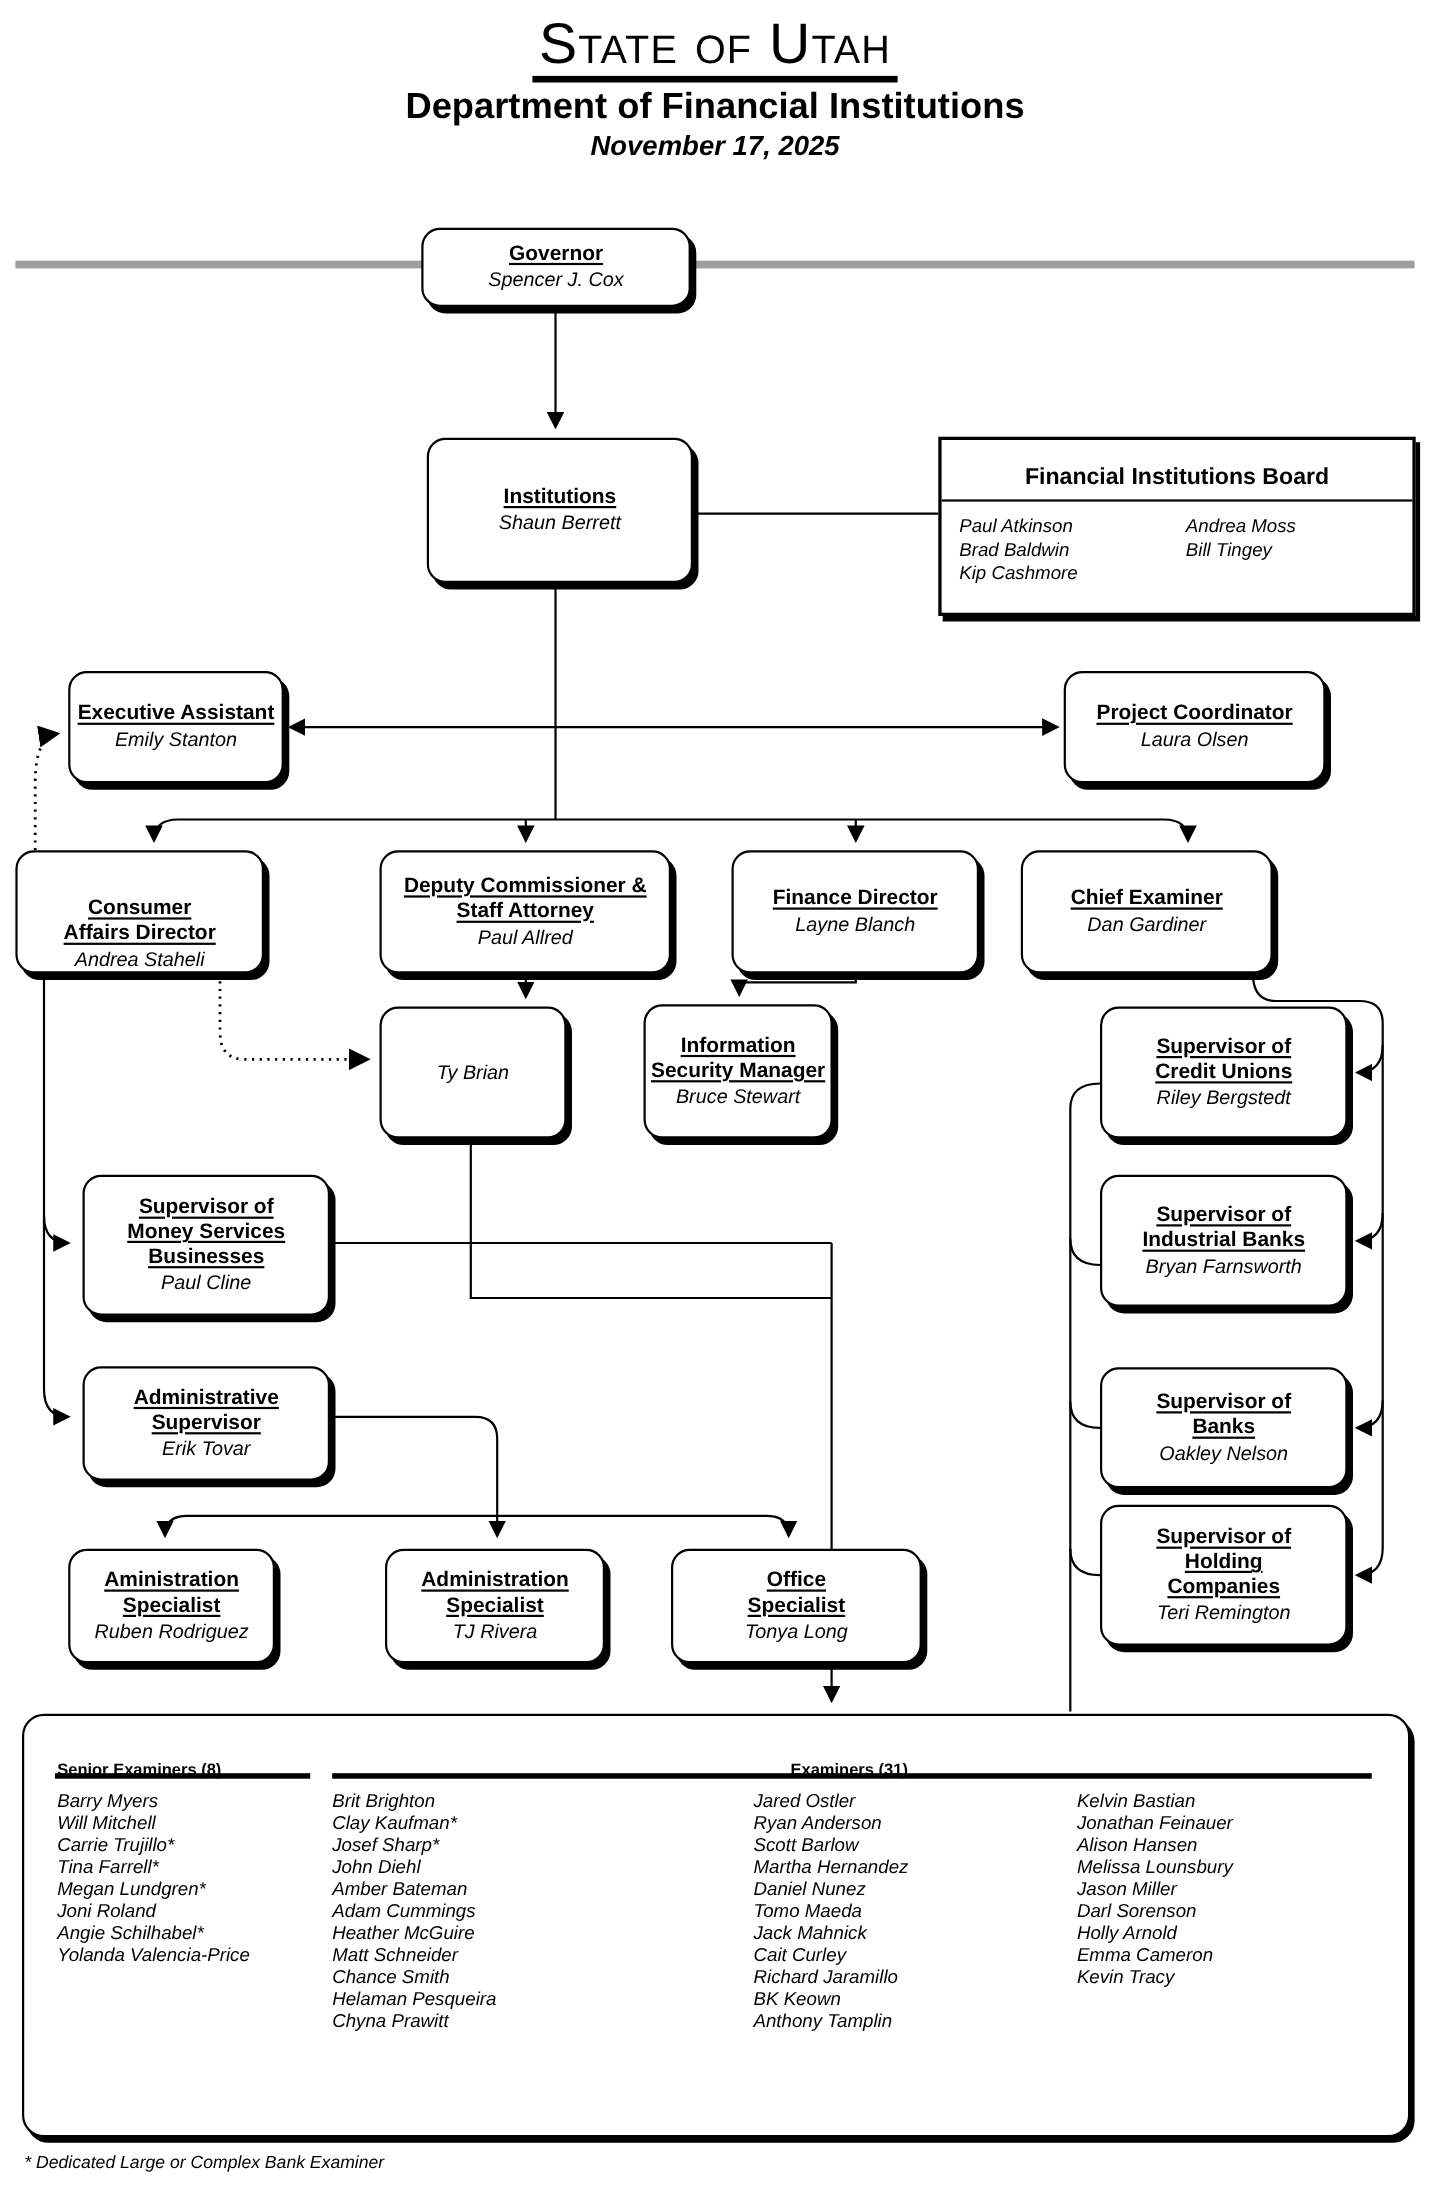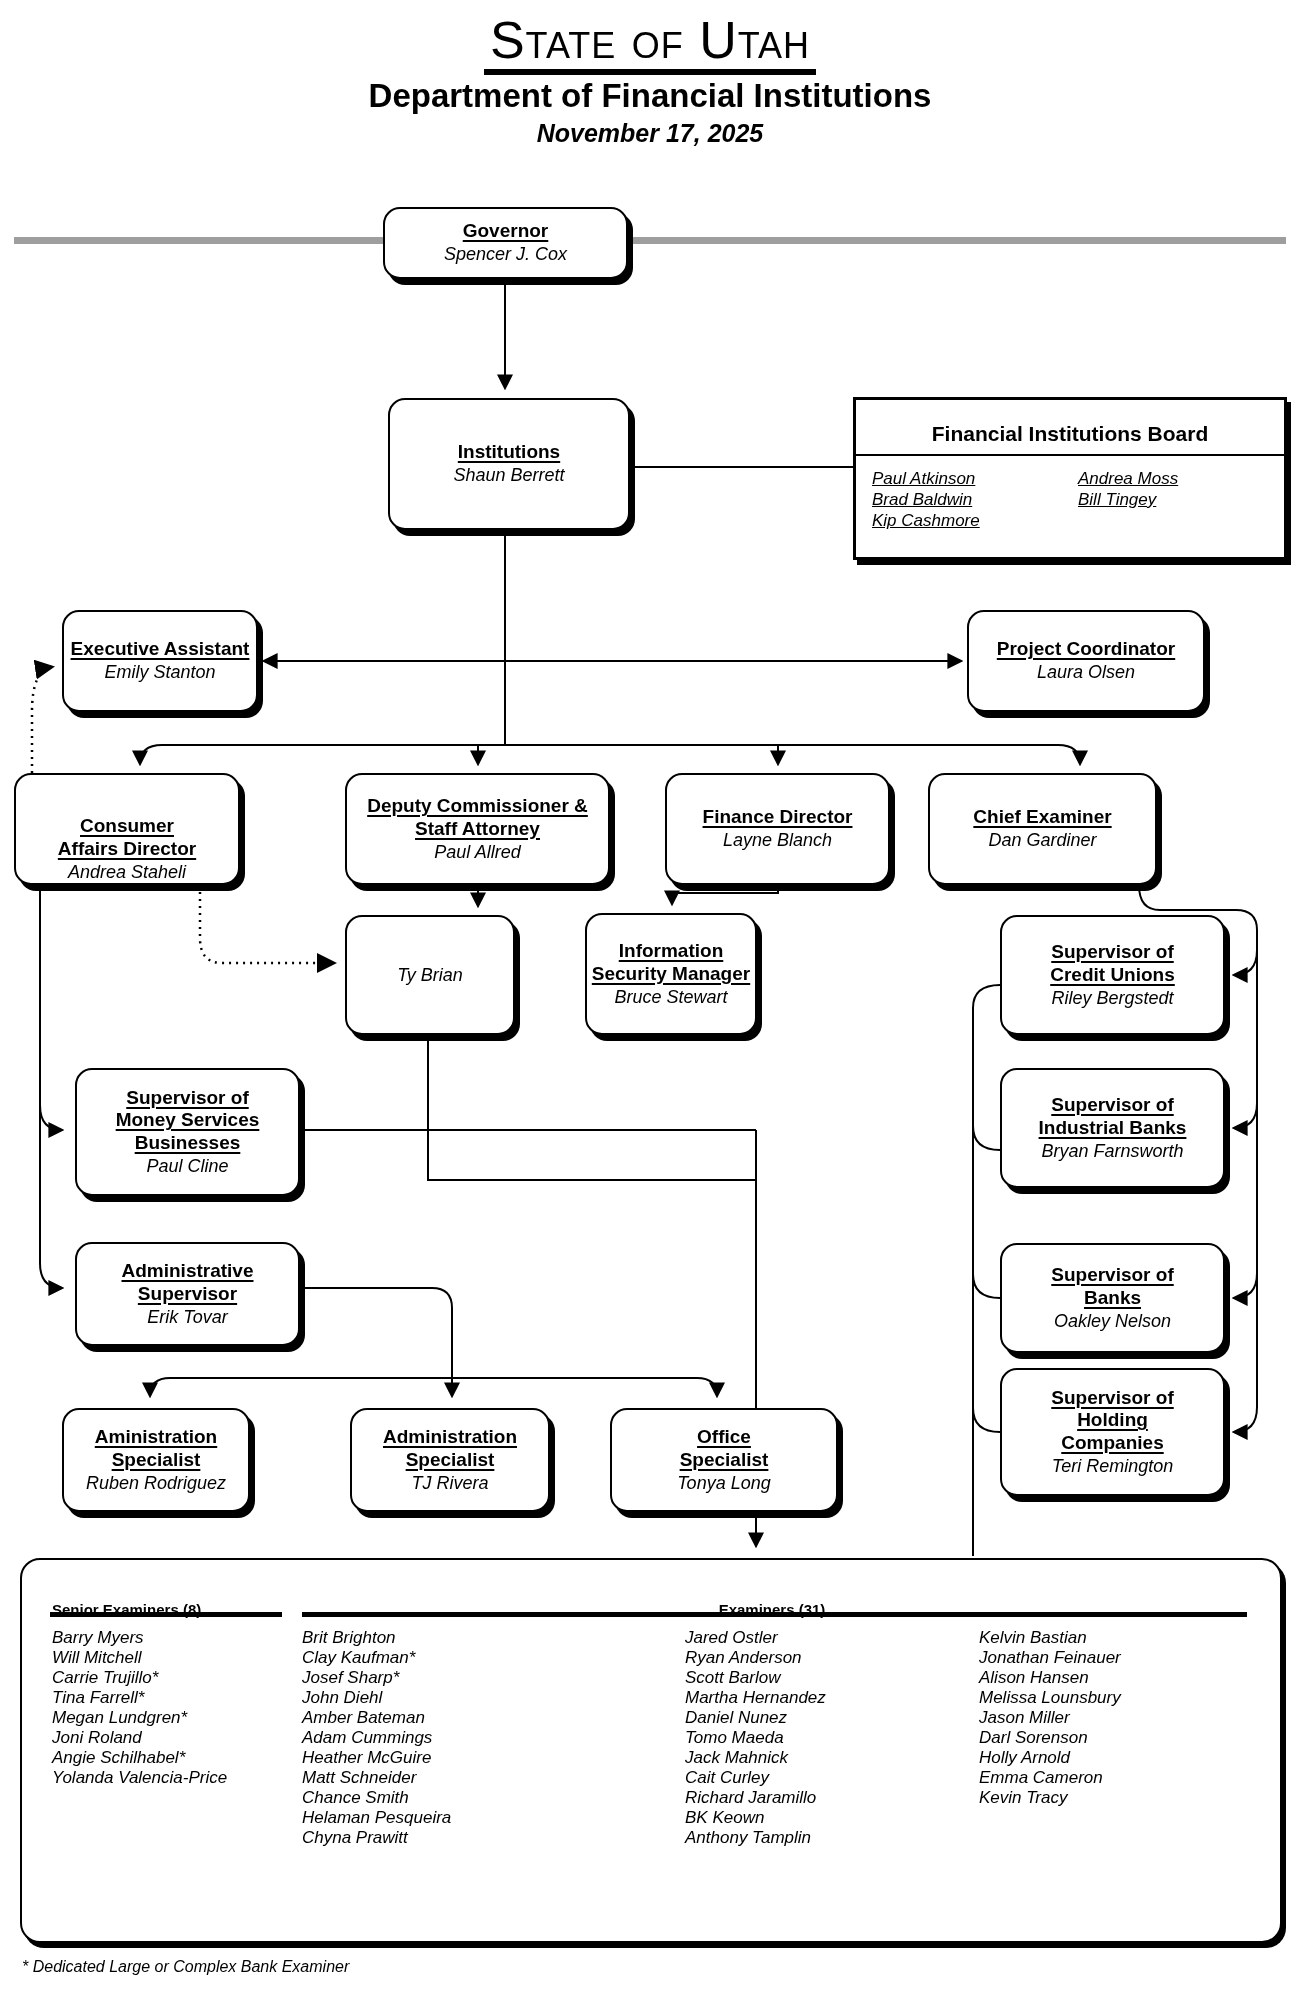--- a/index.html
+++ b/index.html
@@ -18,21 +18,21 @@
   .nt{font-weight:bold;font-size:19px;line-height:1.2;text-decoration:underline;
       text-decoration-thickness:2px;text-underline-offset:3px;}
   .nn{font-style:italic;font-size:18px;line-height:1.25;}
   .w100{max-width:100px;} .w130{max-width:130px;} .w140{max-width:140px;}
   .w145{max-width:145px;margin-top:40px;} .w150{max-width:150px;} .w160{max-width:160px;}
   .board{position:absolute;left:853px;top:397px;width:434px;height:163px;background:#fff;
          border:3px solid #000;box-shadow:4px 5px 0 #000;z-index:2;box-sizing:border-box;}
   .board-title{font-size:21px;font-weight:bold;text-align:center;padding:22px 0 8px 0;
                border-bottom:2.5px solid #000;}
   .board-cols{position:relative;}
-  .bcol{position:absolute;top:12px;font-style:italic;font-size:17px;line-height:21px;text-decoration:underline;}
+  .bcol{position:absolute;top:12px;font-style:italic;font-size:17px;line-height:21px;}
   .bcol1{left:16px;} .bcol2{left:222px;}
   .pool{position:absolute;left:20px;top:1558px;width:1262px;height:385px;background:#fff;
         border:2.5px solid #000;border-radius:20px;box-shadow:4px 5px 0 #000;z-index:2;box-sizing:border-box;}
   .pool-h{position:absolute;font-size:15px;font-weight:bold;margin-top:25px;}
   .bar{position:absolute;height:5px;background:#000;}
   .pcol{position:absolute;font-style:italic;font-size:17px;line-height:20px;}
   .footnote{position:absolute;left:22px;top:1958px;font-style:italic;font-size:16px;z-index:2;}
 </style>
 </head>
 <body>

